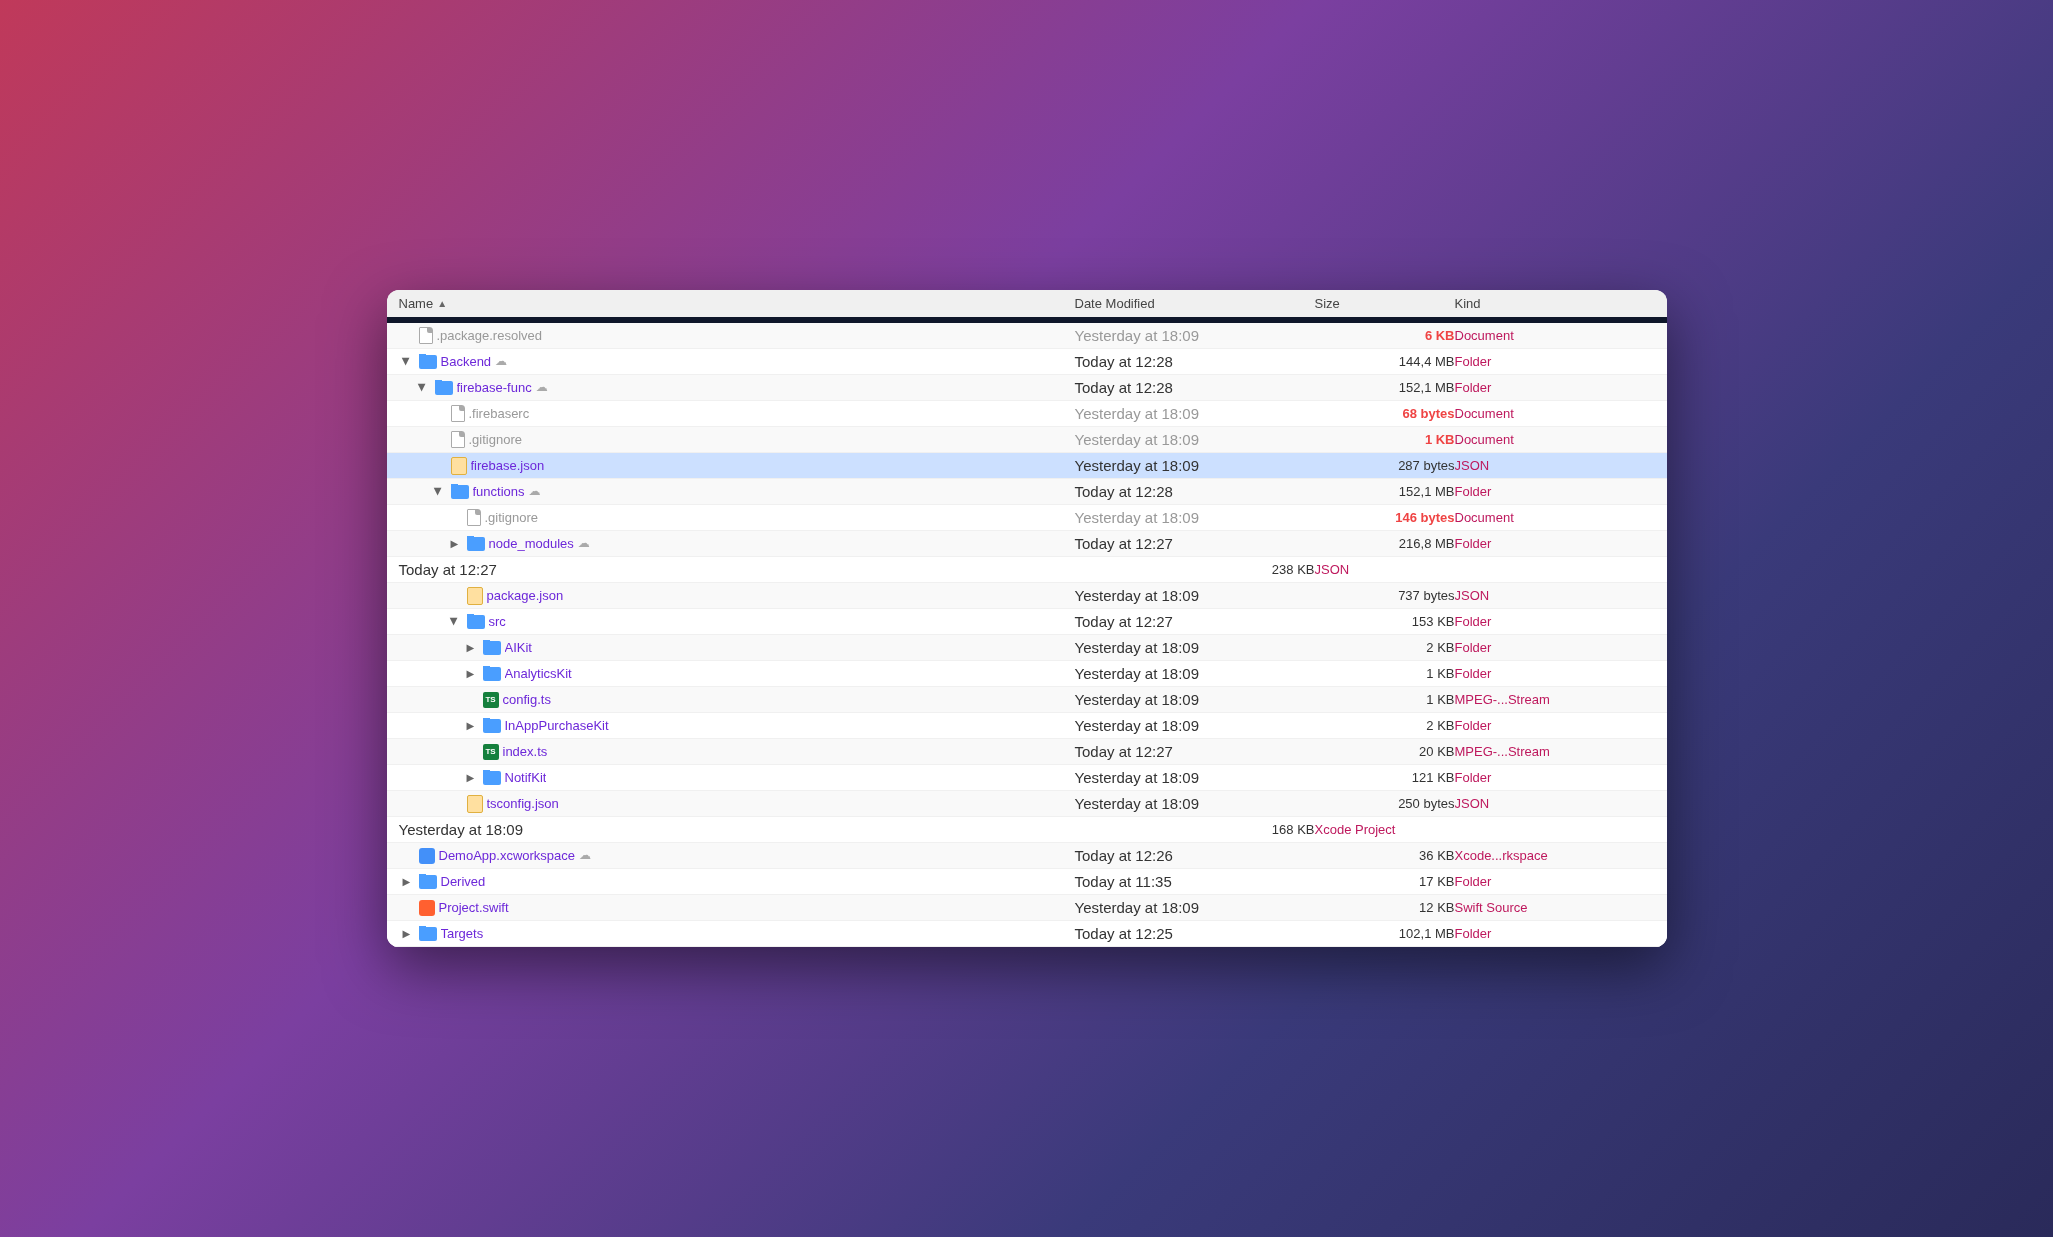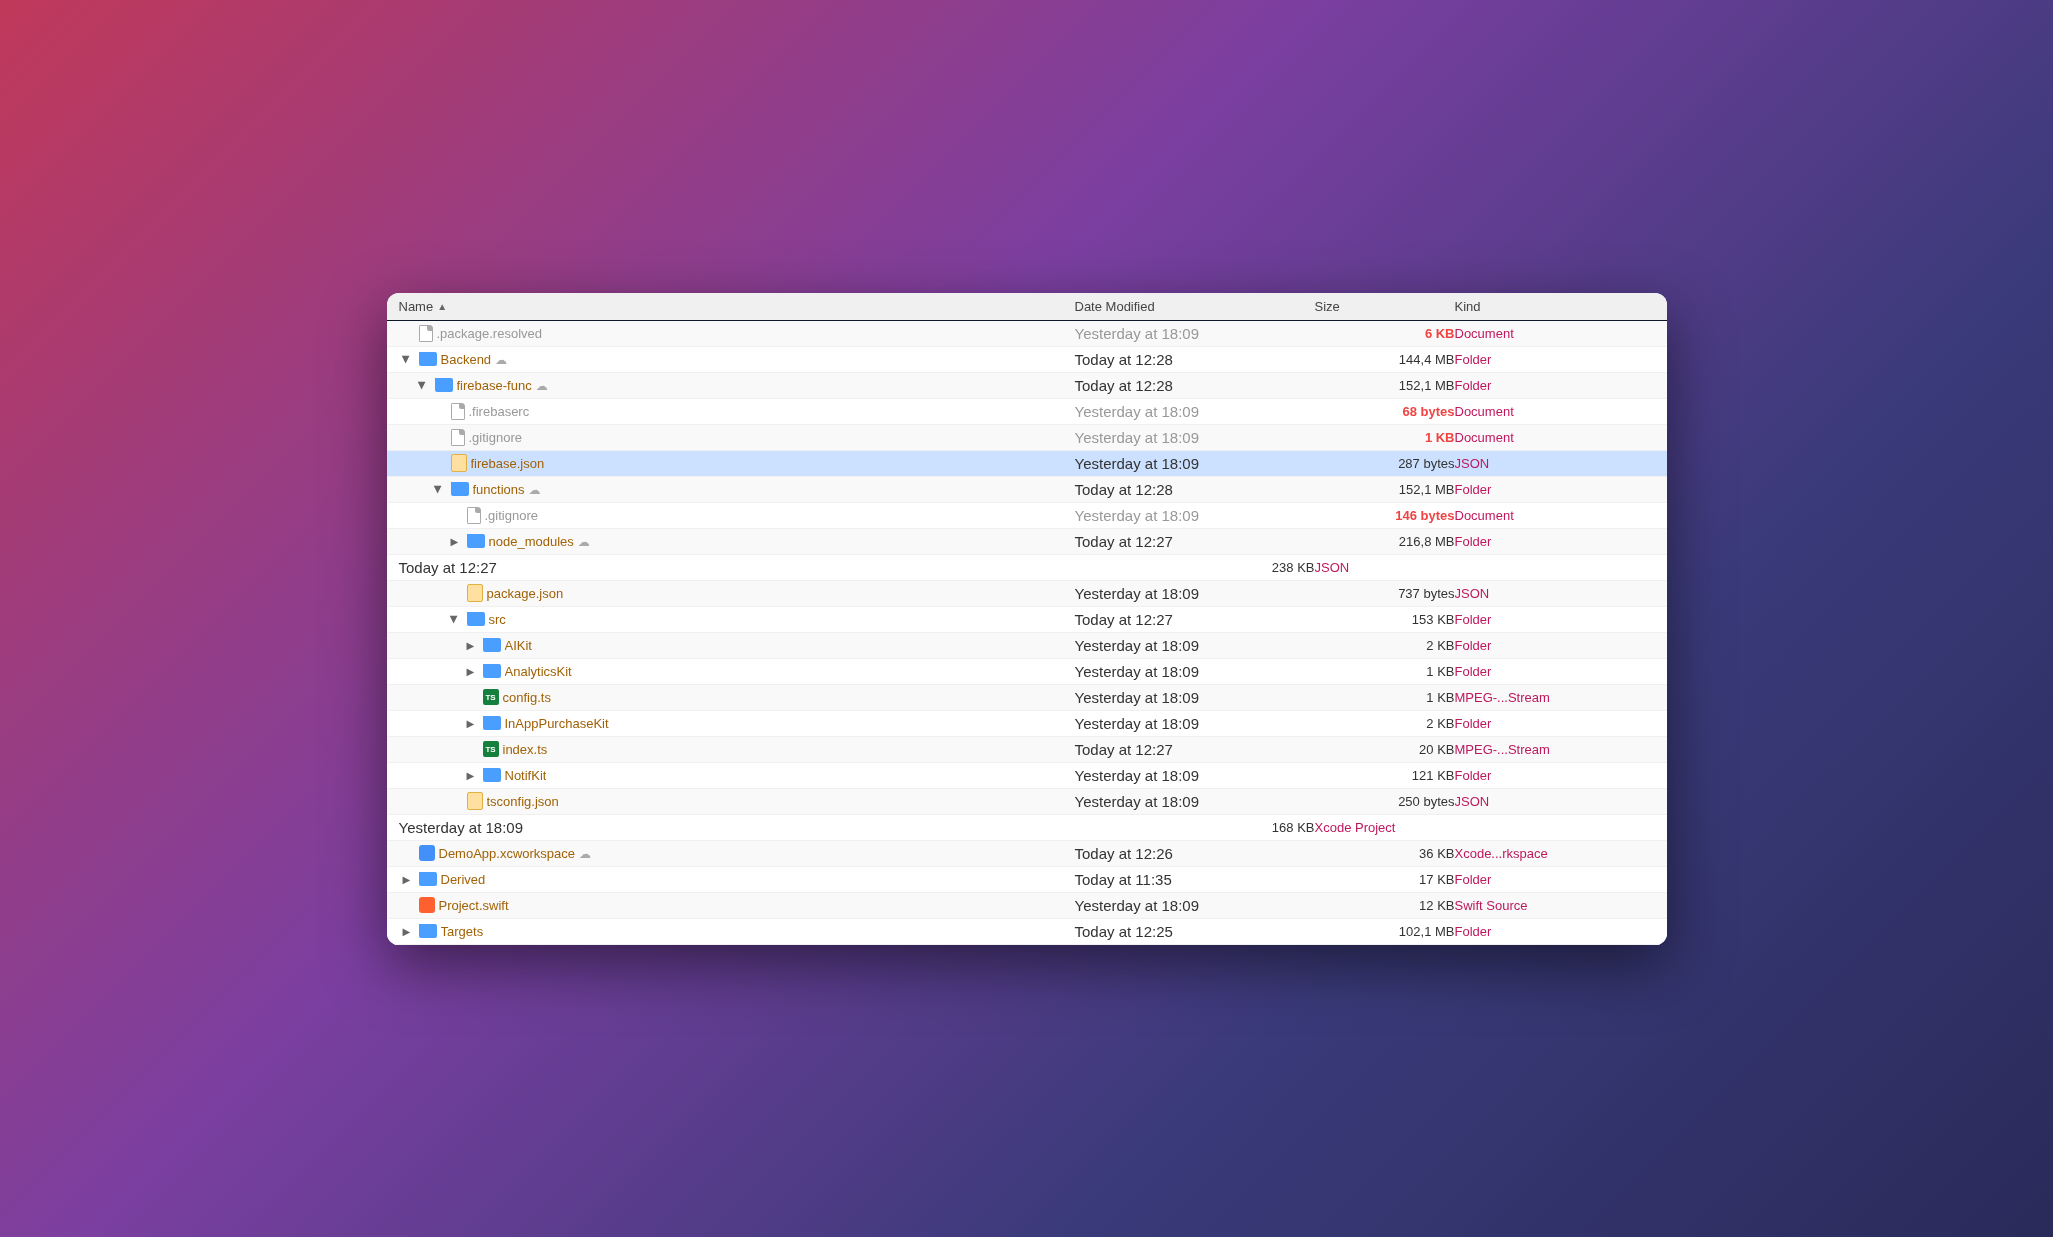--- a/index.html
+++ b/index.html
@@ -19,21 +19,21 @@
       border-radius: 12px;
       width: 1280px;
       box-shadow: 0 20px 60px rgba(0,0,0,0.5);
       overflow: hidden;
     }
 
     .table-header {
       display: grid;
       grid-template-columns: 1fr 240px 140px 200px;
       background: #f0f0f0;
-      border-bottom: 1px solid #0f172a;
+      border-bottom: 6px solid #0f172a;
       padding: 6px 12px;
       font-size: 13px;
       color: #444;
       font-weight: 500;
     }
 
     .table-header .col-name {
       display: flex;
       align-items: center;
       gap: 4px;
@@ -175,21 +175,21 @@
       width: 16px;
       height: 16px;
       background: #1575f9;
       border-radius: 3px;
       flex-shrink: 0;
       opacity: 0.8;
     }
 
     .file-name {
       font-size: 13px;
-      color: #a16207;
+      color: #6d28d9;
       white-space: nowrap;
       overflow: hidden;
       text-overflow: ellipsis;
     }
 
     .file-name.dimmed {
       color: #999;
     }
 
     .date-cell {
@@ -213,21 +213,21 @@
     }
 
     .cloud-icon {
       font-size: 12px;
       color: #aaa;
       margin-left: 4px;
     }
 
     .name-with-cloud {
       display: flex;
-      align-items: flex-end;
+      align-items: flex-start;
       flex: 1;
       min-width: 0;
     }
   </style>
 </head>
 <body>
 
 <div class="finder-window">
   <div class="table-header">
     <div class="col-name">

